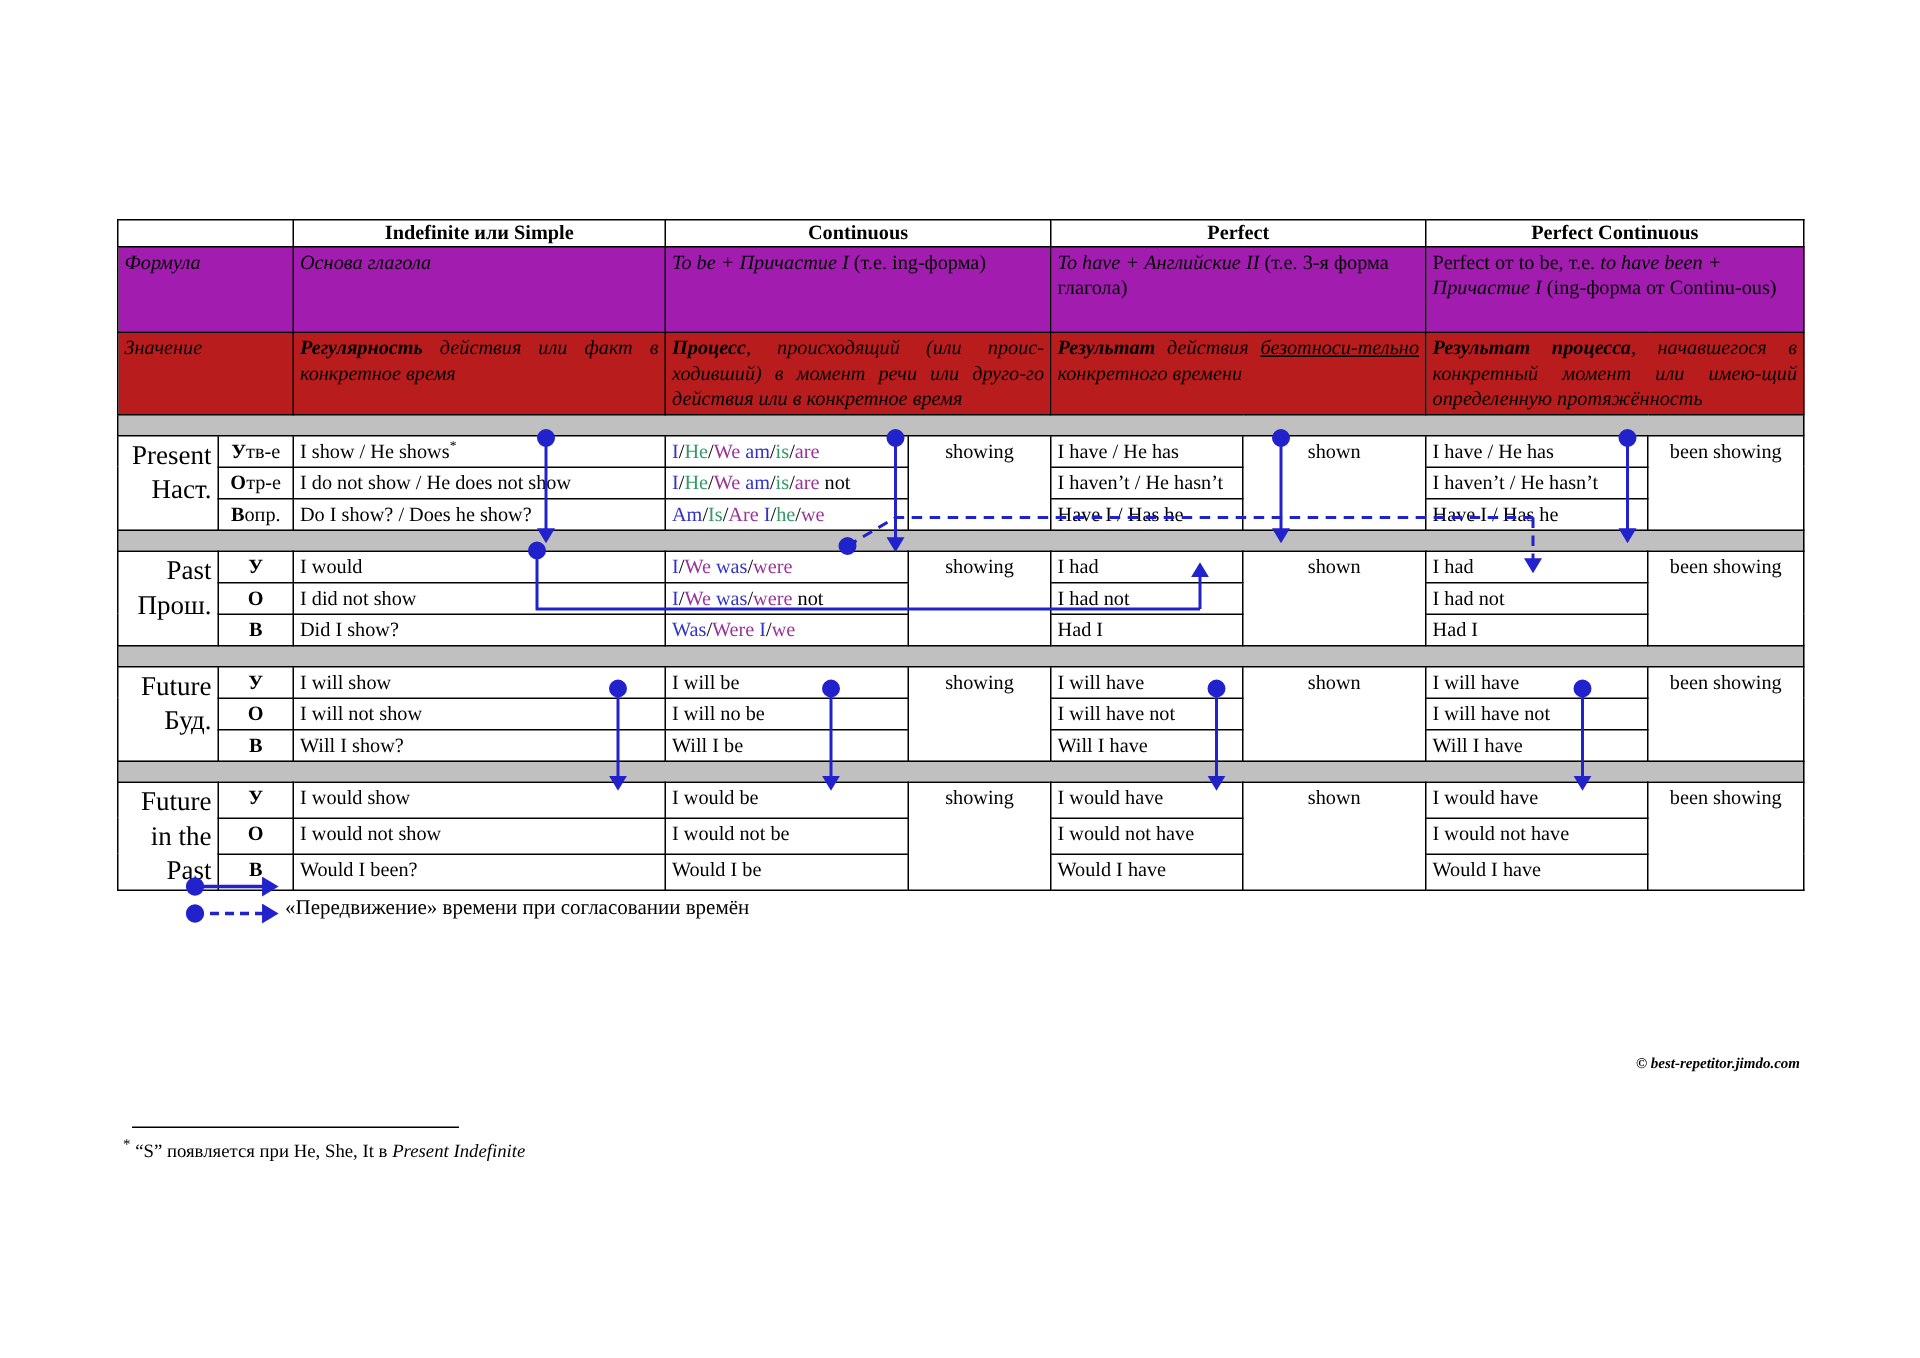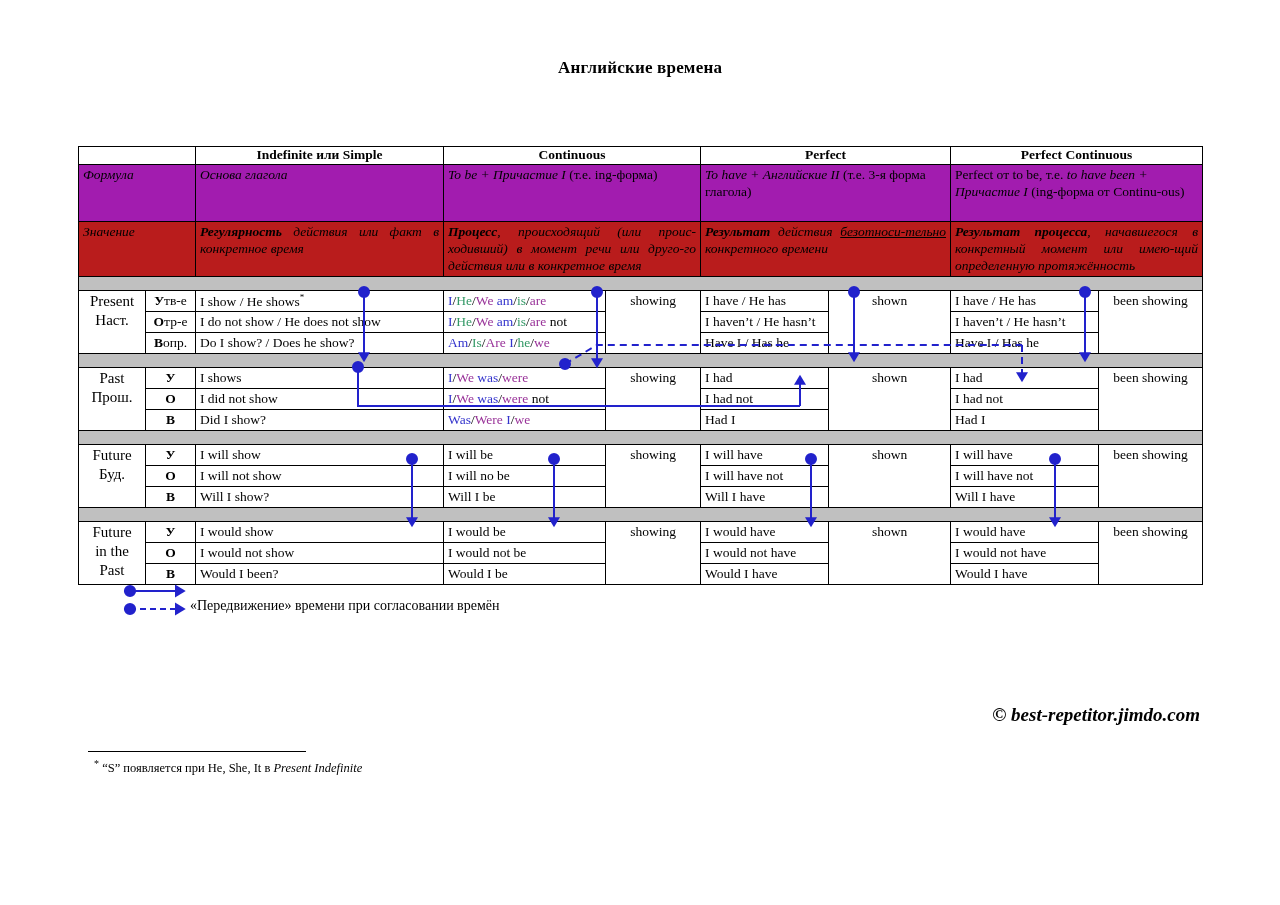--- a/index.html
+++ b/index.html
@@ -34,55 +34,54 @@
   .formula td{background:#a21caf;font-style:italic;height:54px;}
   .formula td.plain{font-style:normal;}
   .meaning td{background:#b91c1c;font-style:italic;height:52px;}
   .just-last{text-align:justify;margin-top:24px;}
 
   .lbl{font-style:italic;}
   .u{text-decoration:underline;}
 
   .spacer td{background:#c0c0c0;height:13px;padding:0;border-left:1px solid #000;border-right:1px solid #000;border-top:1px solid #000;border-bottom:1px solid #000;}
 
-  .tname{width:67px;text-align:center;vertical-align:middle;font-size:15px;line-height:1.25;}
+  .tname{width:67px;text-align:right;vertical-align:middle;font-size:18px;line-height:1.25;}
   .form{width:50px;text-align:center;font-weight:bold;font-size:13.5px;margin-top:24px;}
   .cellmid{vertical-align:middle;text-align:center;}
   td.tall{height:18px;}
 
   
   .c-blue{color:#3333cc;}
   .c-green{color:#339966;}
   .c-purple{color:#993399;}
 
   
   .ov{position:absolute;left:0;top:0;width:1280px;height:905px;pointer-events:none;}
 
   
   .legend{position:absolute;left:118px;top:583px;width:620px;height:40px;}
   .legend-text{
     position:absolute;left:190px;top:598px;font-size:14px;
   }
 
   .copyright{
     position:absolute;left:0;top:704px;width:1200px;text-align:right;
-    font-size:19px;font-style:italic;font-weight:bold;
+    font-size:10px;font-style:italic;font-weight:bold;
   }
   .fnrule{position:absolute;left:88px;top:751px;width:218px;height:0;border-top:1.2px solid #000;}
-  .footnote{position:absolute;left:94px;top:758px;font-size:12.5px;}
+  .footnote{position:absolute;left:82px;top:758px;font-size:12.5px;}
   .footnote .star{vertical-align:super;font-size:10px;}
   .footnote .it{font-style:italic;}
   sup.star{font-size:9px;vertical-align:super;}
 </style>
 </head>
 <body>
 
 <div class="page">
 
-  <div class="title">Английские времена</div>
 
   <table class="grid">
     <colgroup>
       <col style="width:67px">
         <col style="width:50px">
         <col style="width:248px">
       <col style="width:162px">
         <col style="width:95px">
       <col style="width:128px">
         <col style="width:122px">
@@ -150,21 +149,21 @@
         </tr>
         <tr class="spacer">
           <td colspan="9"></td>
         </tr>
         <tr>
           <td class="tname" rowspan="3">
             <div>Past</div>
             <div>Прош.</div>
           </td>
           <td class="form"><b>У</b></td>
-          <td class="tall">I shows</td>
+          <td class="tall">I would</td>
           <td class="tall"><span class="c-blue">I</span><span class="">/</span><span class="c-purple">We</span><span class="">&nbsp;</span><span class="c-blue">was</span><span class="">/</span><span class="c-purple">were</span></td>
           <td class="cellmid" rowspan="3">showing</td>
           <td class="tall">I had</td>
           <td class="cellmid" rowspan="3">shown</td>
           <td class="tall">I had</td>
           <td class="cellmid" rowspan="3">been showing</td>
         </tr>
         <tr>
           <td class="form"><b>О</b></td>
           <td class="tall">I did not show</td>

